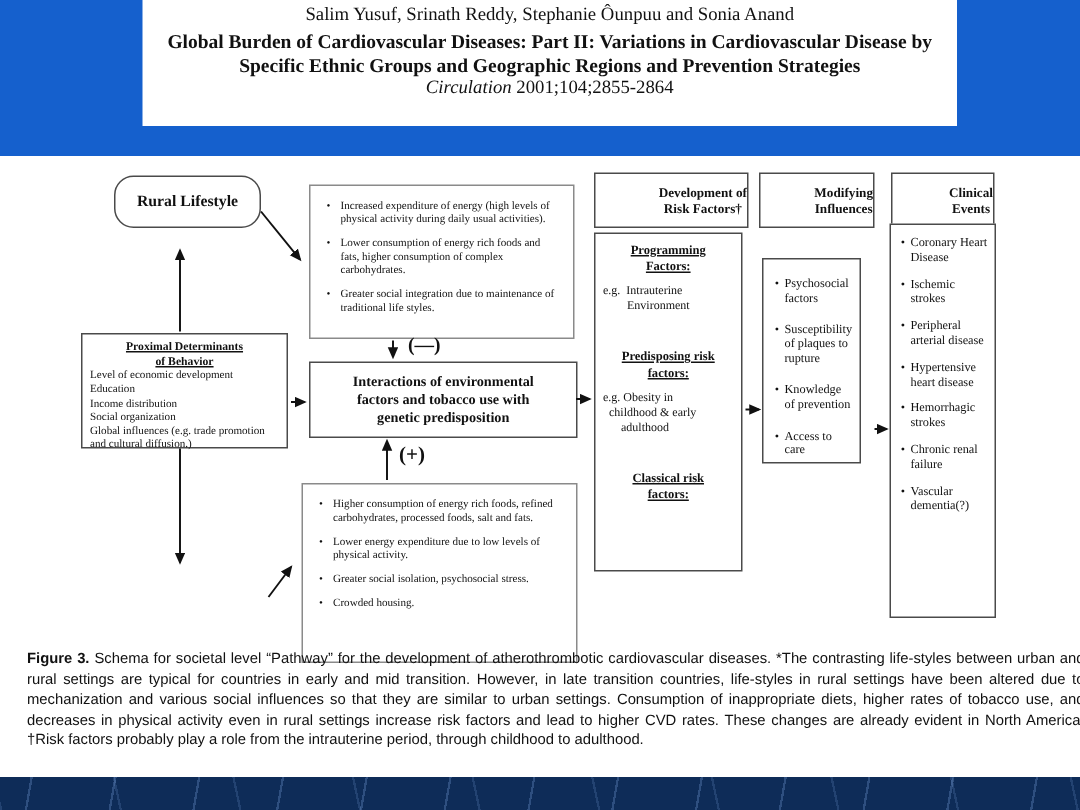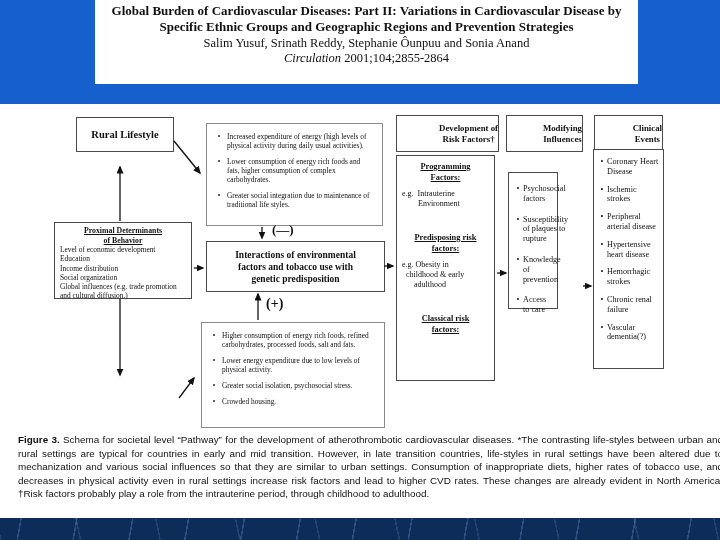--- a/index.html
+++ b/index.html
@@ -20,72 +20,72 @@
   #header-citation .journal{font-style:italic;}
   #main-card{left:0;top:104px;width:720px;height:414px;background:#ffffff;}
 
   .dbox{position:absolute;background:#fff;color:#111;}
   .solid{border:1px solid #4a4a4a;}
   .lite{border:1px solid #8a8a8a;}
   .center-flex{display:flex;align-items:center;justify-content:center;text-align:center;}
   .pre{white-space:pre-line;}
   .prew{white-space:pre-wrap;}
 
-  #rural-box{left:76px;top:117px;width:96px;height:33px;font-weight:bold;font-size:10.5px;}
+  #rural-box{left:76px;top:117px;width:96px;height:33px;font-weight:bold;font-size:10.5px;border-radius:13px;}
   #urban-box{left:64px;top:380px;width:112px;height:36px;font-weight:bold;font-size:10.5px;}
 
   #proximal-box{left:54px;top:222px;width:138px;height:77px;padding:3px 5px;box-sizing:border-box;font-size:7.4px;line-height:9.2px;}
   #proximal-title{font-weight:bold;text-decoration:underline;text-align:center;font-size:7.8px;line-height:9.6px;}
   .prox-item{text-align:left;}
 
   .bullet-box{box-sizing:border-box;padding:8px 6px 0 4px;font-size:7.4px;line-height:9px;}
   #top-bullets-box{left:206px;top:123px;width:177px;height:103px;}
-  #bottom-bullets-box{left:201px;top:322px;width:184px;height:106px;}
+  #bottom-bullets-box{left:201px;top:322px;width:184px;height:120px;}
   .bullet-row{display:flex;margin-bottom:7px;}
   .bullet-row .marker{width:16px;text-align:center;flex:0 0 16px;}
   .bullet-row .marker::before{content:"\2022";}
   .bullet-row .btxt{flex:1;padding-right:2px;}
 
   #interactions-box{left:206px;top:241px;width:177px;height:49px;font-weight:bold;font-size:9.5px;line-height:12px;}
   #minus-label{left:272px;top:222px;font-weight:bold;font-size:13px;color:#111;}
   #plus-label{left:266px;top:296px;font-weight:bold;font-size:14px;color:#111;}
 
   .col-header{font-weight:bold;font-size:8.8px;line-height:11px;justify-content:flex-end;}
   #risk-header{left:396px;top:115px;width:101px;height:35px;}
   #mod-header{left:506px;top:115px;width:75px;height:35px;}
   #clin-header{left:594px;top:115px;width:67px;height:35px;}
 
   #risk-box{left:396px;top:155px;width:99px;height:226px;box-sizing:border-box;padding:6px 3px 0 3px;font-size:8px;line-height:10px;}
   .risk-heading{font-weight:bold;text-decoration:underline;text-align:center;font-size:8.4px;line-height:10.5px;margin-top:24px;}
   .risk-heading:first-child{margin-top:0;}
   .risk-example{text-align:left;margin-top:6px;padding-left:2px;}
 
-  #mod-box{left:508px;top:172px;width:50px;height:137px;box-sizing:border-box;padding:11px 2px 0 4px;font-size:8.2px;line-height:9.8px;}
+  #mod-box{left:508px;top:172px;width:66px;height:137px;box-sizing:border-box;padding:11px 2px 0 4px;font-size:8.2px;line-height:9.8px;}
   #mod-box .bullet-row{margin-bottom:11px;}
   #mod-box .bullet-row .marker{width:10px;flex:0 0 10px;}
 
-  #clin-box{left:593px;top:149px;width:71px;height:220px;box-sizing:border-box;padding:7px 2px 0 3px;font-size:8.2px;line-height:9.8px;}
+  #clin-box{left:593px;top:149px;width:71px;height:263px;box-sizing:border-box;padding:7px 2px 0 3px;font-size:8.2px;line-height:9.8px;}
   #clin-box .bullet-row{margin-bottom:8px;}
   #clin-box .bullet-row .marker{width:10px;flex:0 0 10px;}
 
   #caption{left:8px;top:433px;width:705px;font-family:"Liberation Sans",sans-serif;font-size:9.9px;line-height:13.6px;color:#111;text-align:justify;margin-left:10px;}
   #caption .cap-label{font-weight:bold;}
 
   #arrows{left:0;top:0;width:720px;height:540px;pointer-events:none;}
 </style>
 </head>
 <body>
 
 <div id="slide">
 
   <div id="blue-band" class="abs"></div>
 
   <div id="header-card" class="abs">
+    <div id="header-authors">Salim Yusuf, Srinath Reddy, Stephanie Ôunpuu and Sonia Anand</div>
     <div id="header-title">Global Burden of Cardiovascular Diseases: Part II: Variations in Cardiovascular Disease by Specific Ethnic Groups and Geographic Regions and Prevention Strategies</div>
-    <div id="header-authors">Salim Yusuf, Srinath Reddy, Stephanie Ôunpuu and Sonia Anand</div>
     <div id="header-citation"><span class="journal">Circulation</span><span> 2001;104;2855-2864</span></div>
   </div>
 
   <div id="main-card" class="abs"></div>
 
   <div id="rural-box" class="dbox solid center-flex">
     <span>Rural Lifestyle</span>
   </div>
 
   <div id="proximal-box" class="dbox solid">

